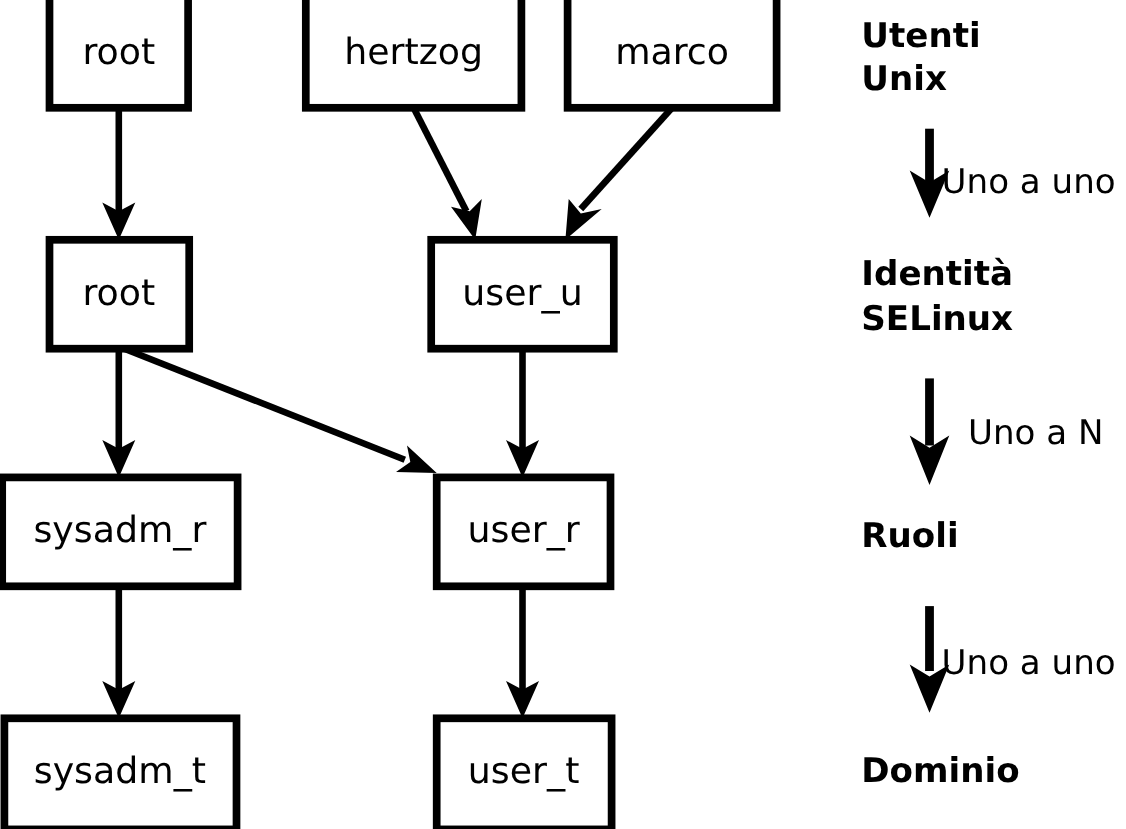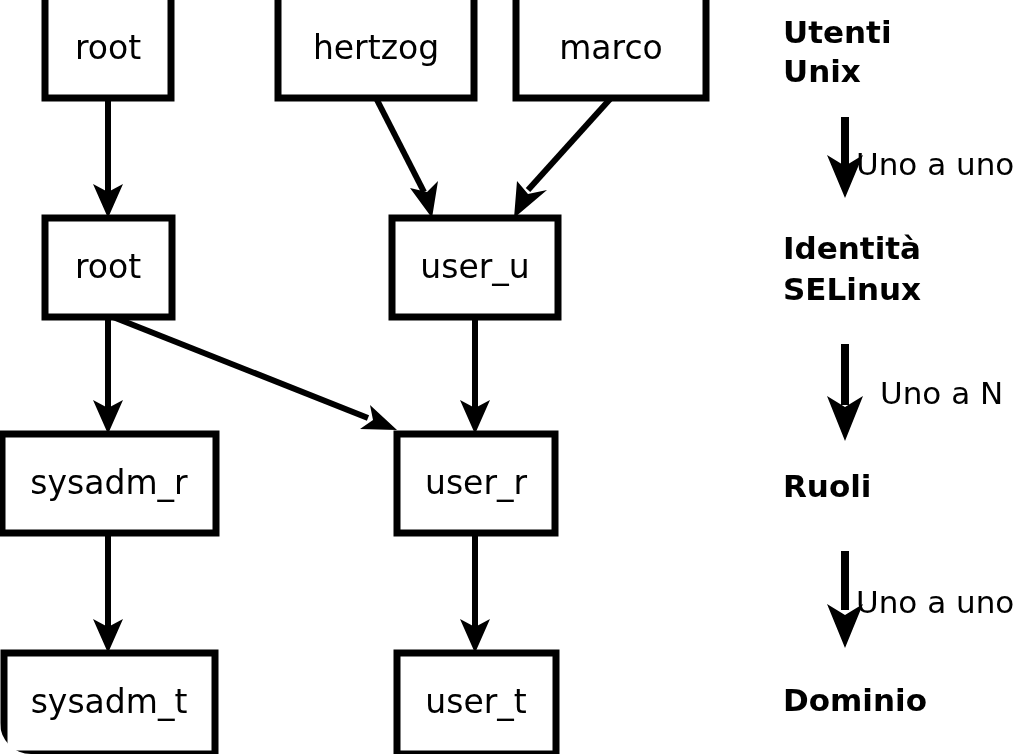--- a/index.html
+++ b/index.html
@@ -10,21 +10,20 @@
   }
   body {
     font-family: "DejaVu Sans", sans-serif;
   }
   #canvas {
     position: relative;
     width: 1024px;
     height: 754px;
     background: #ffffff;
     overflow: hidden;
-    border-radius: 31px;
   }
   #diagram-svg {
     position: absolute;
     left: 0;
     top: 0;
     width: 1024px;
     height: 754px;
     display: block;
   }
   .node-box {

